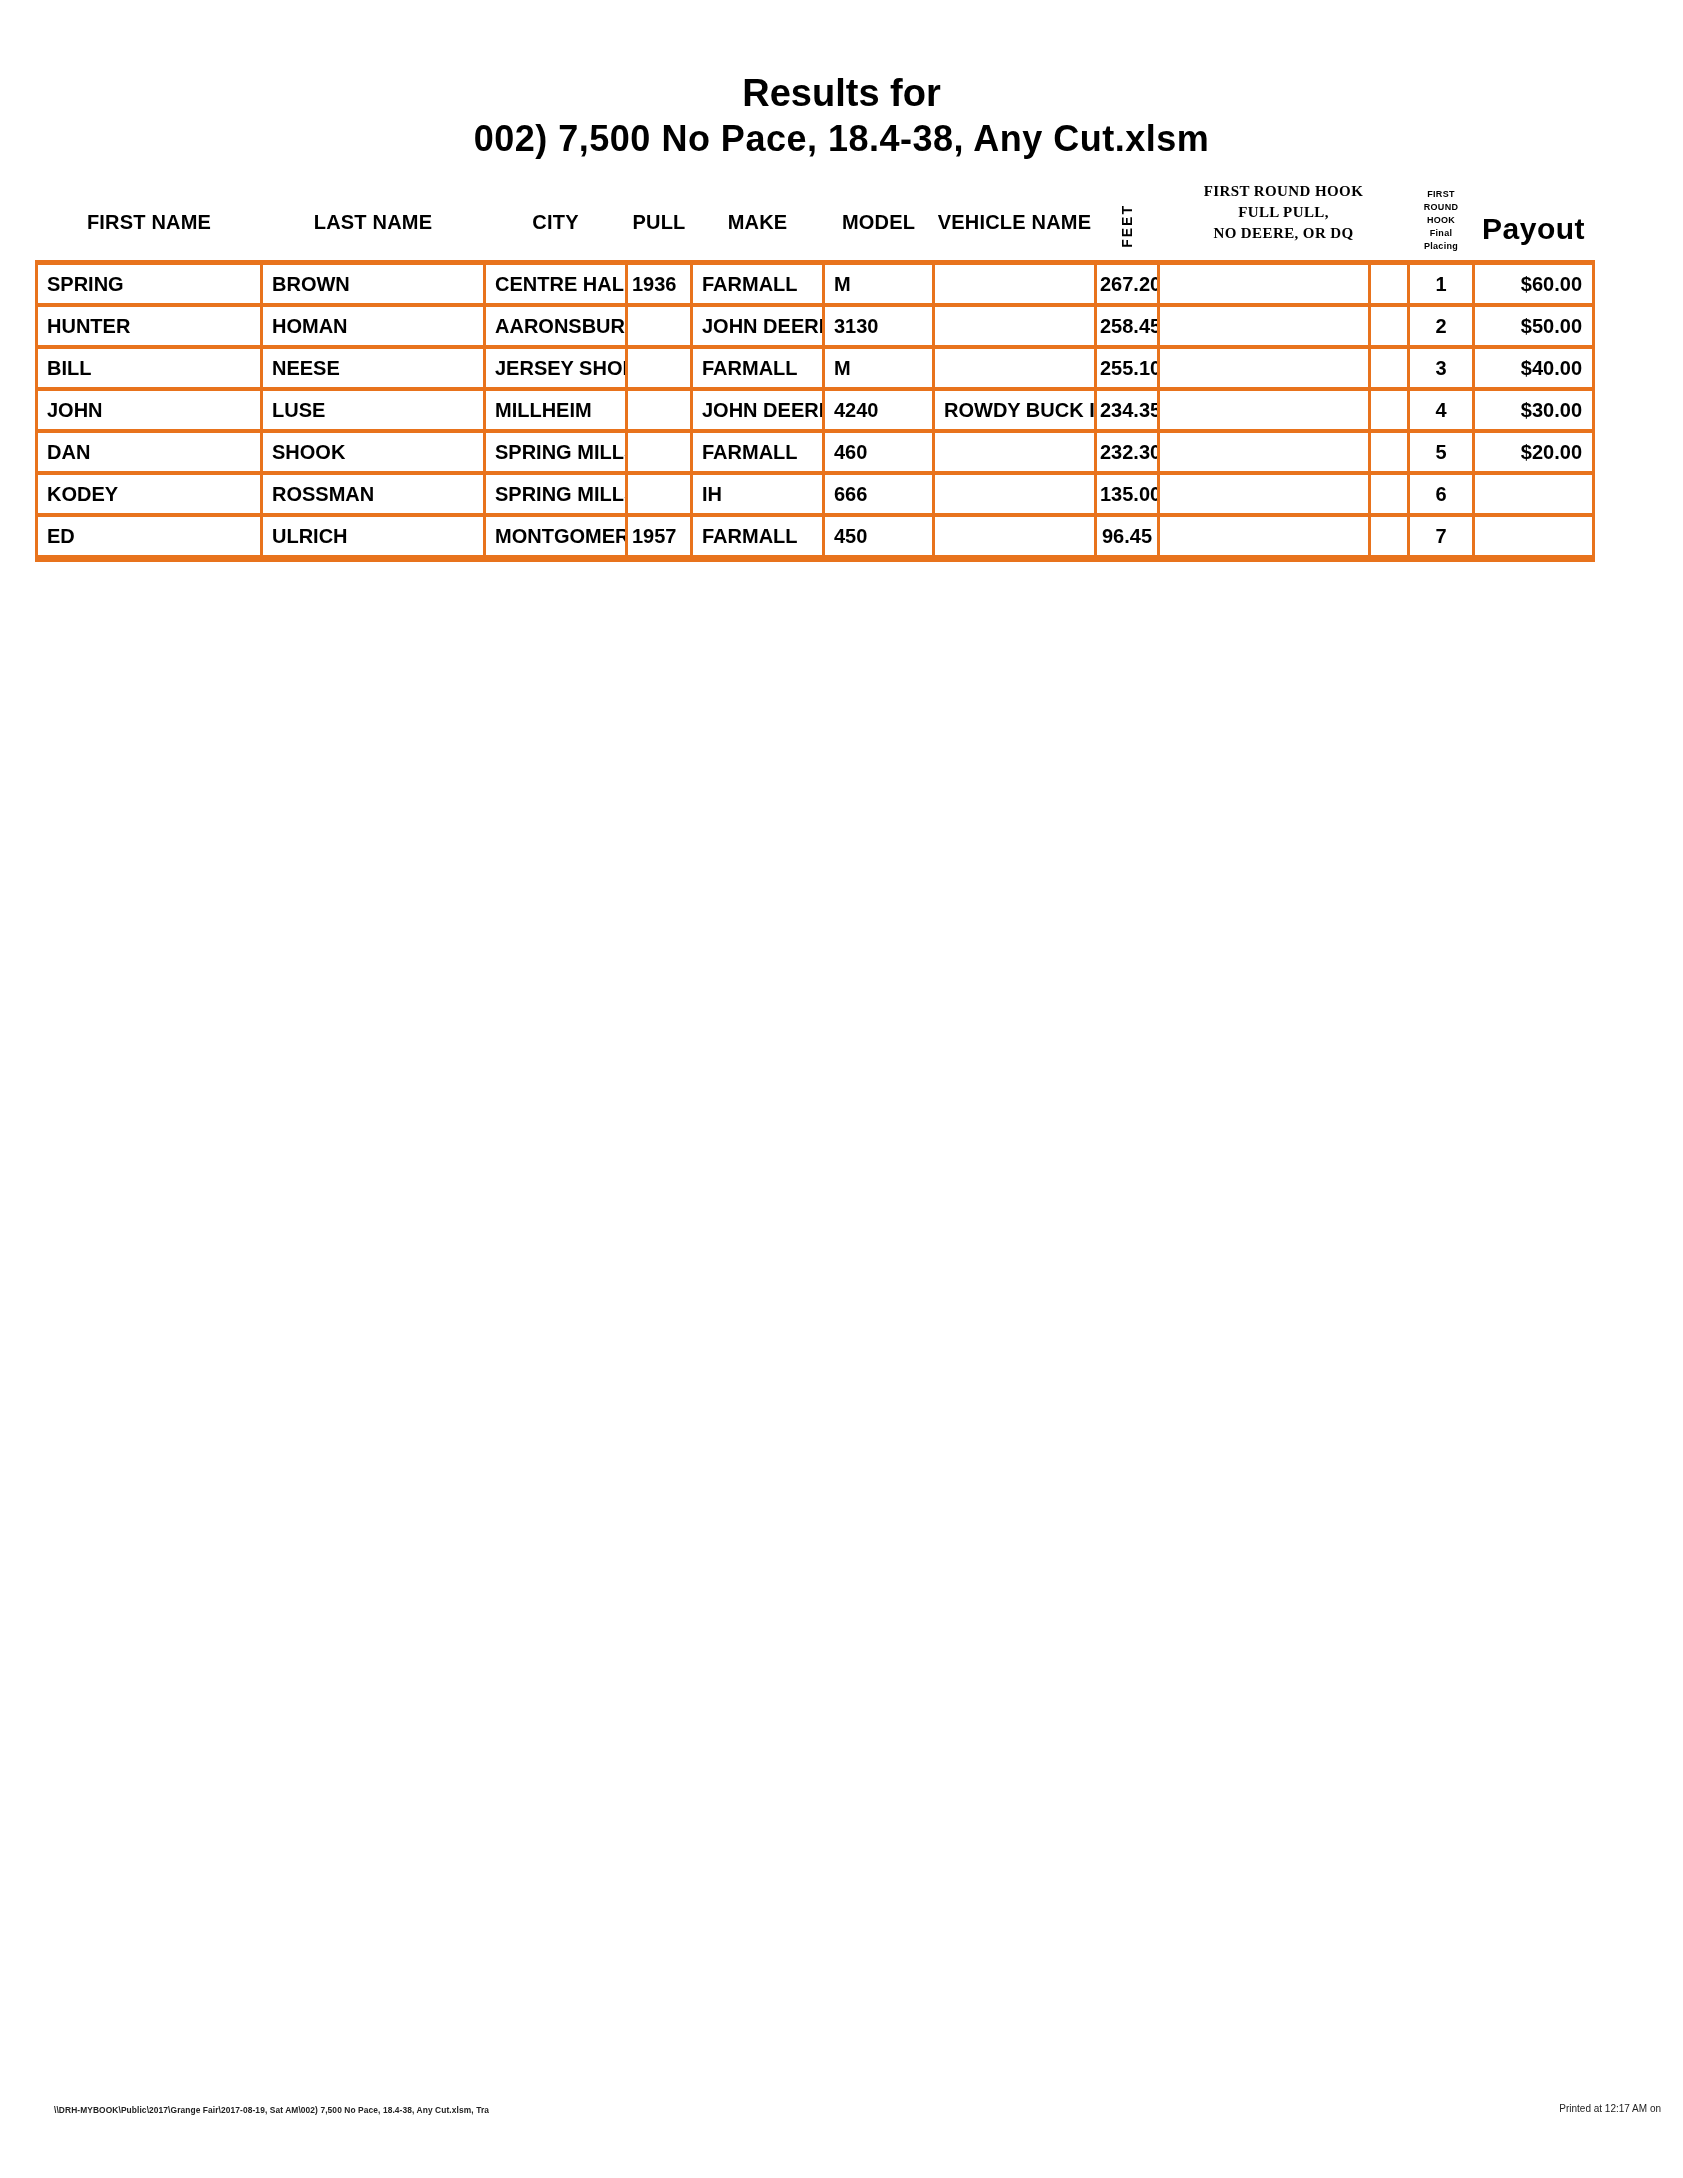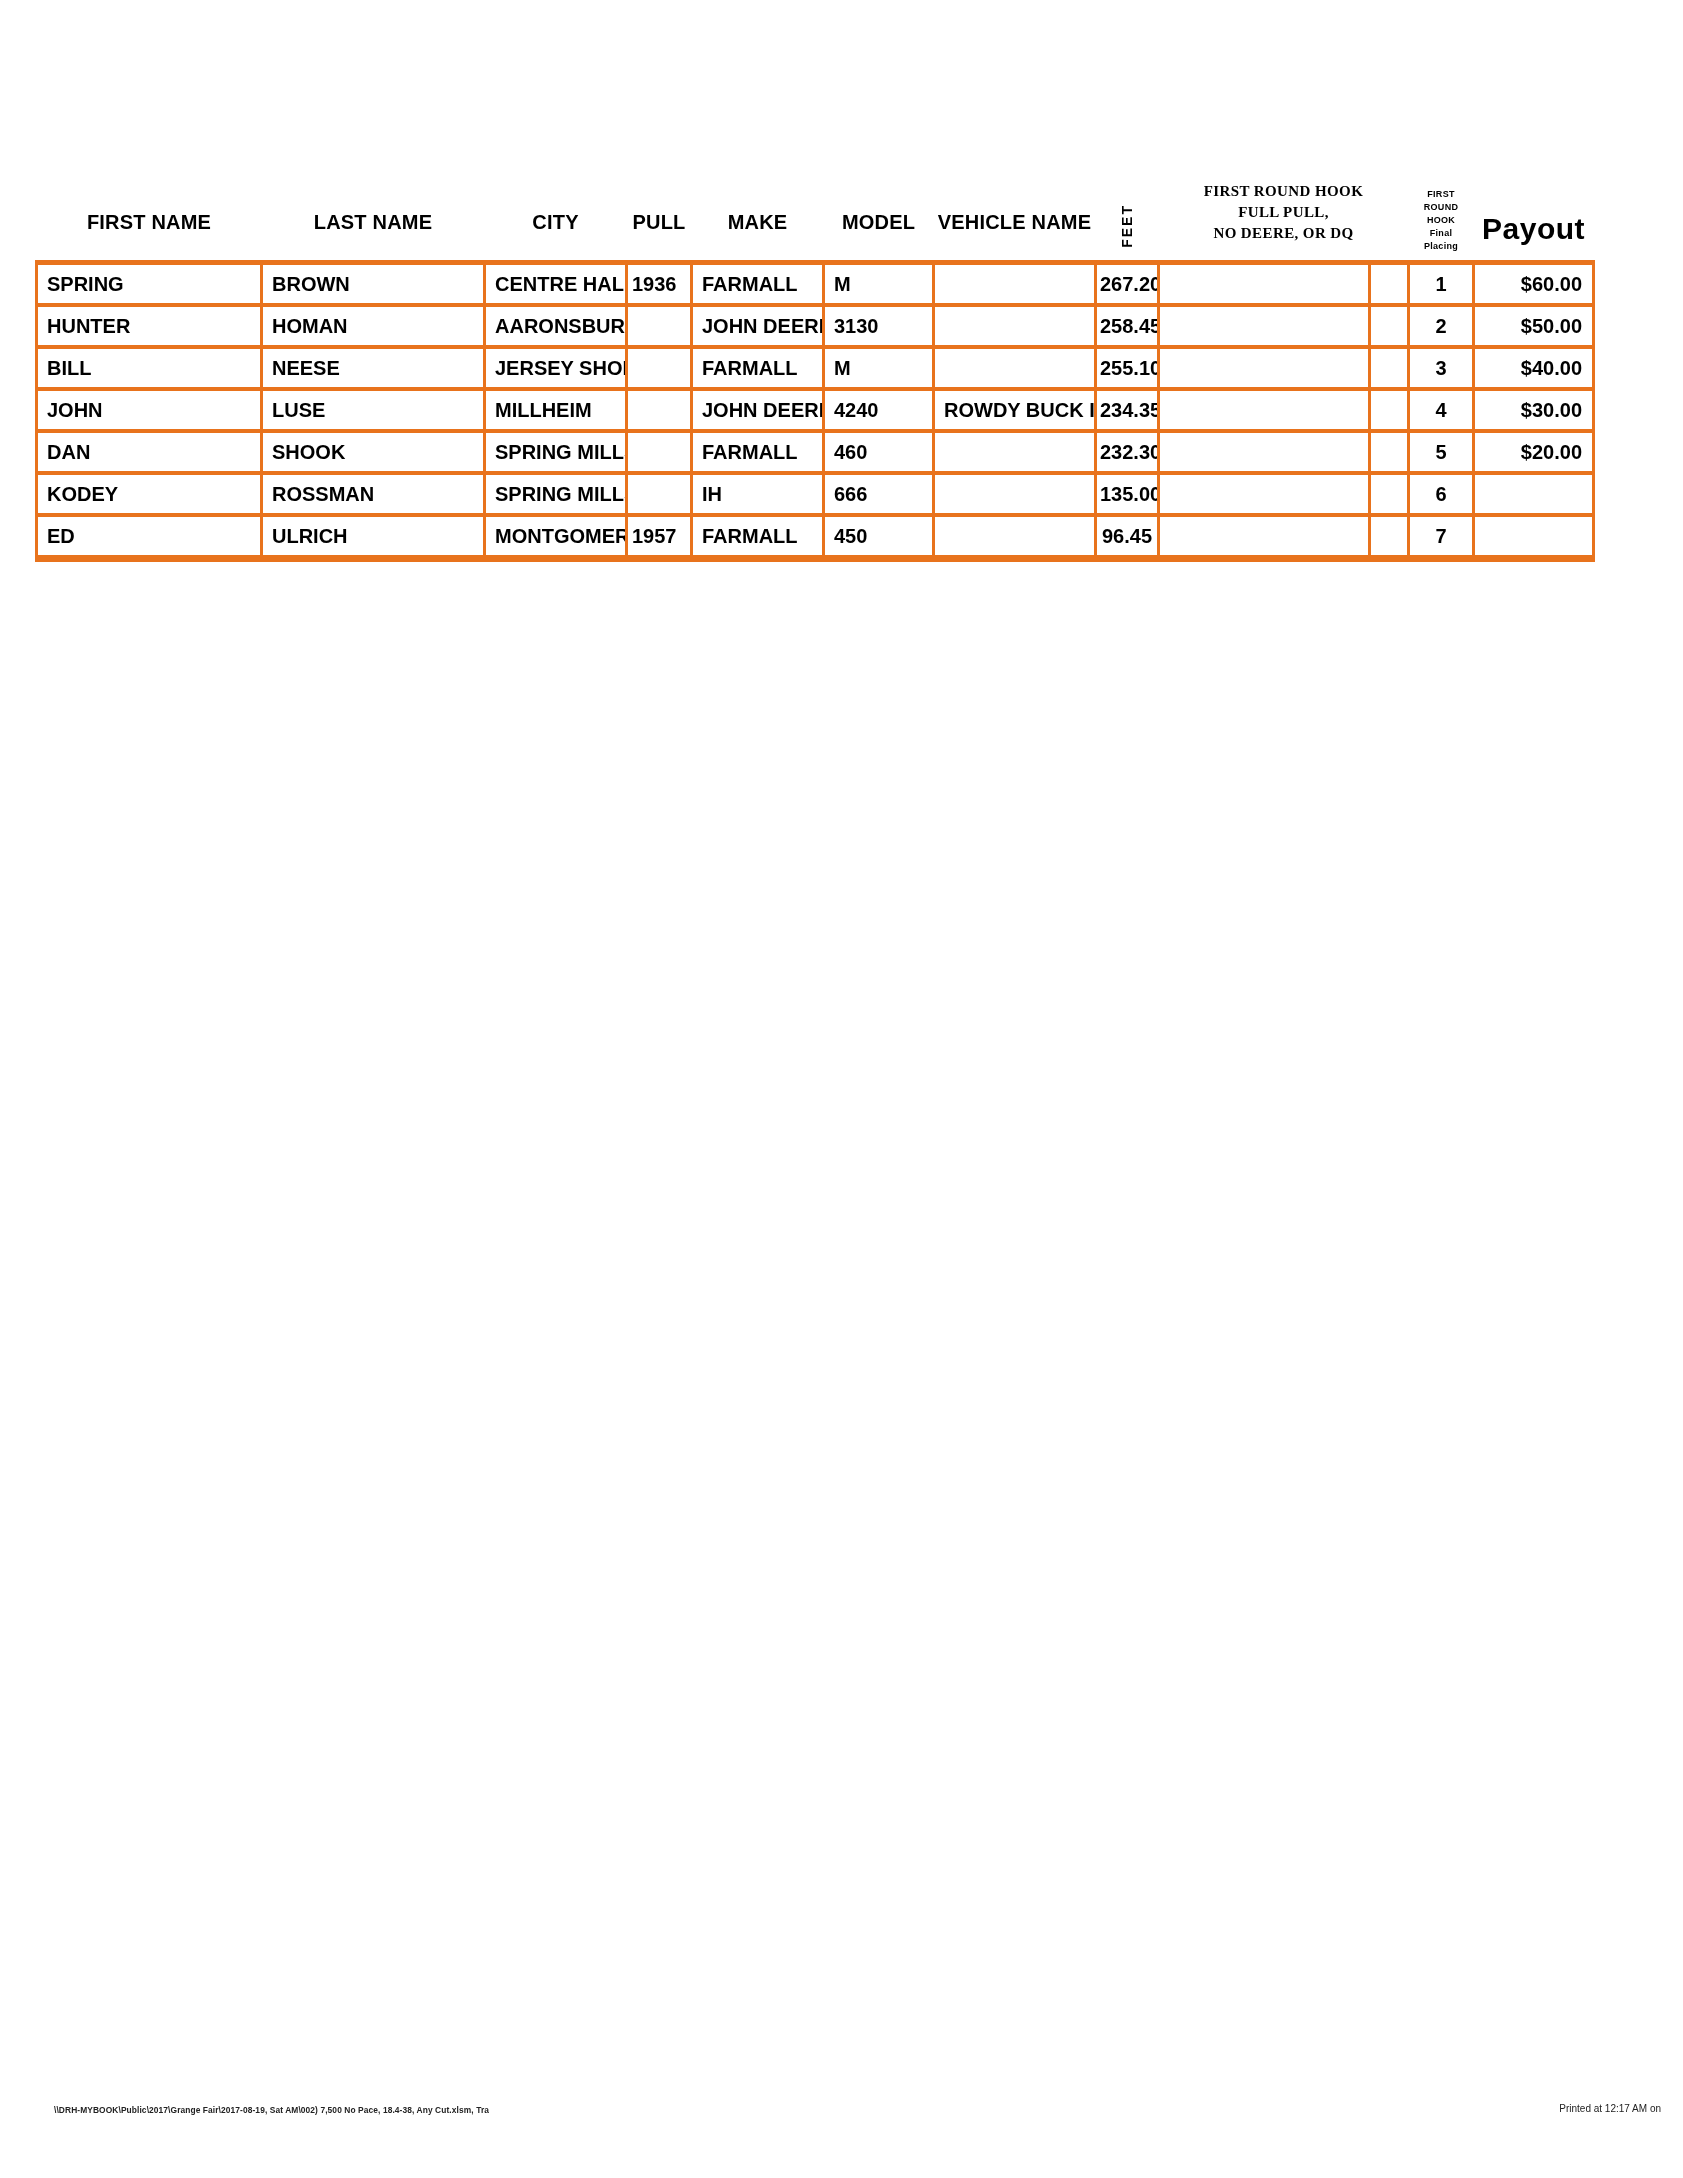--- a/index.html
+++ b/index.html
@@ -47,20 +47,22 @@
   td.c-placing{text-align:center;padding:0;}
   td.c-payout{text-align:right;padding:0 10px 0 0;}
 
   .footer-left{position:absolute;left:54px;top:2105px;font-size:8.4px;color:#222;letter-spacing:0.1px;font-weight:bold;}
   .footer-right{position:absolute;right:22px;top:2103px;font-size:10px;color:#222;}
 </style>
 </head>
 <body>
 
 <div class="title-block">
+  <div class="title-line1">Results for</div>
+  <div class="title-line2">002) 7,500 No Pace, 18.4-38, Any Cut.xlsm</div>
 </div>
 
 <table class="results">
   <colgroup>
     <col style="width:225px">
       <col style="width:223px">
       <col style="width:142px">
     <col style="width:65px">
       <col style="width:132px">
       <col style="width:110px">

